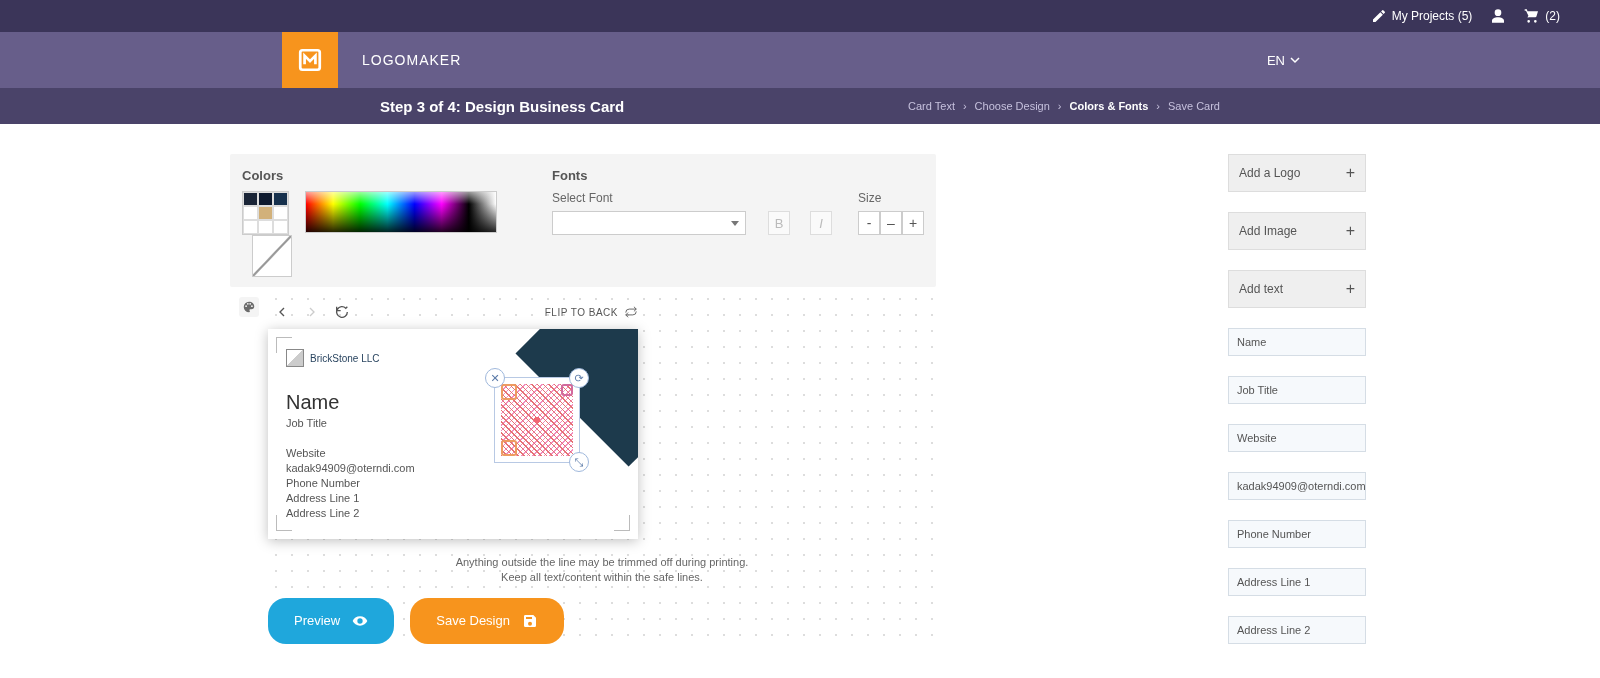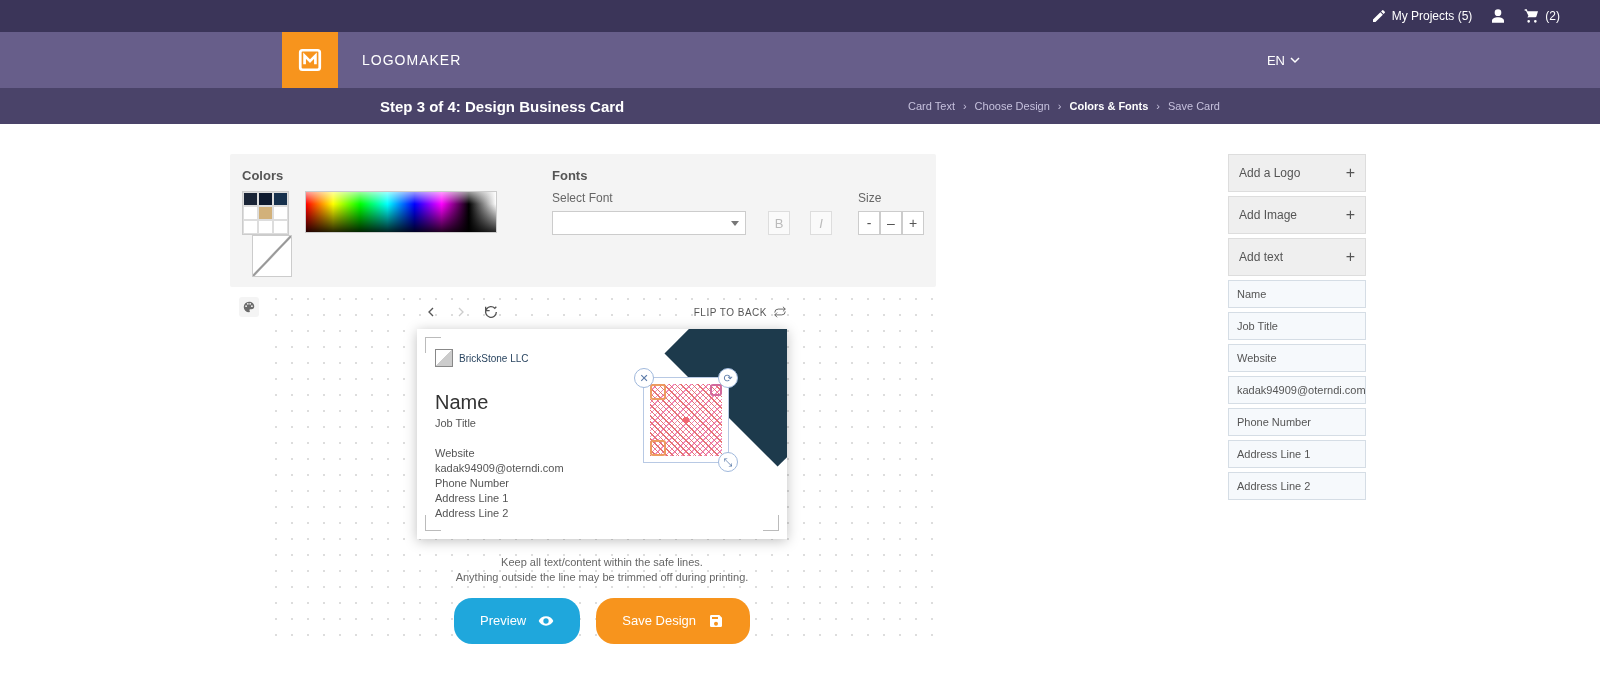--- a/index.html
+++ b/index.html
@@ -35,21 +35,21 @@
 .font-select{width:194px;height:24px;border:1px solid #ccc;background:#fff;font-size:12px;position:relative}
 .font-select:after{content:"";position:absolute;right:6px;top:9px;border-left:4px solid transparent;border-right:4px solid transparent;border-top:5px solid #777}
 .bi-btn{width:22px;height:24px;border:1px solid #ddd;background:#fafafa;color:#bbb;font-size:13px;display:flex;align-items:center;justify-content:center;cursor:pointer}
 .bi-btn.italic{font-style:italic}
 .size-ctrl{display:flex}
 .size-ctrl .btn{width:22px;height:24px;border:1px solid #ccc;background:#fff;display:flex;align-items:center;justify-content:center;font-size:14px;color:#555;cursor:pointer}
 .canvas-area{position:relative;width:706px;margin-top:4px;display:flex}
 .vtab{width:38px;padding-top:6px;display:flex;justify-content:center;align-items:flex-start}
 .vtab .pal{width:20px;height:20px;background:#f4f4f4;border-radius:3px;display:flex;align-items:center;justify-content:center}
 .pal svg{width:14px;height:14px;fill:#6b6b6b}
-.canvas-bg{flex:1;min-height:340px;background-image:radial-gradient(circle,#ddd 1px,transparent 1px);background-size:16px 16px;background-position:0 0;padding:10px 0 6px 0;display:flex;flex-direction:column;align-items:center;border-top-left-radius:6px}
+.canvas-bg{flex:1;min-height:340px;background-image:radial-gradient(circle,#ddd 1px,transparent 1px);background-size:16px 16px;background-position:0 0;padding:10px 0 6px 0;display:flex;flex-direction:column;border-top-left-radius:6px}
 .card-toolbar{width:370px;display:flex;align-items:center;justify-content:space-between;margin-bottom:6px}
 .nav-btns{display:flex;gap:2px}
 .nav-btn{width:28px;height:22px;display:flex;align-items:center;justify-content:center;cursor:pointer}
 .nav-btn svg{width:16px;height:16px;stroke:#555;fill:none;stroke-width:2}
 .nav-btn.disabled svg{stroke:#ccc}
 .flip{font-size:10px;color:#555;letter-spacing:0.5px;display:flex;align-items:center;gap:6px;cursor:pointer}
 .flip svg{width:14px;height:14px;stroke:#555;fill:none;stroke-width:1.5}
 .card{width:370px;height:210px;background:#fff;box-shadow:0 2px 12px rgba(0,0,0,0.25);position:relative;overflow:hidden}
 .corner{position:absolute;width:16px;height:16px;border:1.5px solid #bbb}
 .corner.tl{top:8px;left:8px;border-right:none;border-bottom:none}
@@ -75,21 +75,21 @@
 .qr-inner:before,.qr-inner:after{content:"";position:absolute;width:12px;height:12px;border:2px solid #e77a2b;border-radius:3px}
 .qr-inner:before{top:0;left:0}
 .qr-inner:after{bottom:0;left:0}
 .qr-extra{position:absolute;top:0;right:0;width:12px;height:12px;border:2px solid #c3397d;border-radius:3px}
 .note{font-size:11px;color:#666;text-align:center;margin-top:16px;line-height:1.4}
 .actions{display:flex;gap:16px;margin-top:12px}
 .btn-pill{height:46px;border-radius:18px;padding:0 26px;color:#fff;font-size:13px;display:flex;align-items:center;gap:12px;cursor:pointer;border:none}
 .btn-preview{background:#1fa7dc}
 .btn-save{background:#f7941d}
 .btn-pill svg{width:16px;height:16px;fill:#fff}
-.side{width:138px;margin-left:8px;display:flex;flex-direction:column;gap:4px}
+.side{width:138px;margin-left:8px;display:flex;flex-direction:column;gap:20px}
 .side-hdr{height:38px;background:#efefef;border:1px solid #ddd;display:flex;align-items:center;justify-content:space-between;padding:0 10px;font-size:12px;color:#555;cursor:pointer}
 .side-hdr .plus{font-size:16px;color:#555}
 .side-input{height:28px;border:1px solid #d5dde5;background:#f6f9fc;font-size:11px;color:#555;padding:0 8px;display:flex;align-items:center}
 .stage{width:1140px;display:flex}
 .stage-left{width:990px}
 </style>
 </head>
 <body>
 
 <div class="topbar">
@@ -241,22 +241,22 @@
           <div class="qr-handle tr">⟳</div>
           <div class="qr-handle br">⤡</div>
         </div>
       <div class="card-sub" style="top: 118px;">Website</div>
               <div class="card-sub" style="top: 133px;">kadak94909@oterndi.com</div>
               <div class="card-sub" style="top: 148px;">Phone Number</div>
               <div class="card-sub" style="top: 163px;">Address Line 1</div>
               <div class="card-sub" style="top: 178px;">Address Line 2</div>
             </div>
       <div class="note">
+        <div>Anything outside the line may be trimmed off during printing.</div>
         <div>Keep all text/content within the safe lines.</div>
-        <div>Anything outside the line may be trimmed off during printing.</div>
       </div>
       <div class="actions">
         <button class="btn-pill btn-preview">
           <span>Preview</span>
           <svg viewBox="0 0 24 24">
                   <path d="M12 5C7 5 2.73 8.11 1 12c1.73 3.89 6 7 11 7s9.27-3.11 11-7c-1.73-3.89-6-7-11-7zm0 11a4 4 0 1 1 0-8 4 4 0 0 1 0 8z"></path>
                 </svg>
         </button>
         <button class="btn-pill btn-save">
           <span>Save Design</span>

